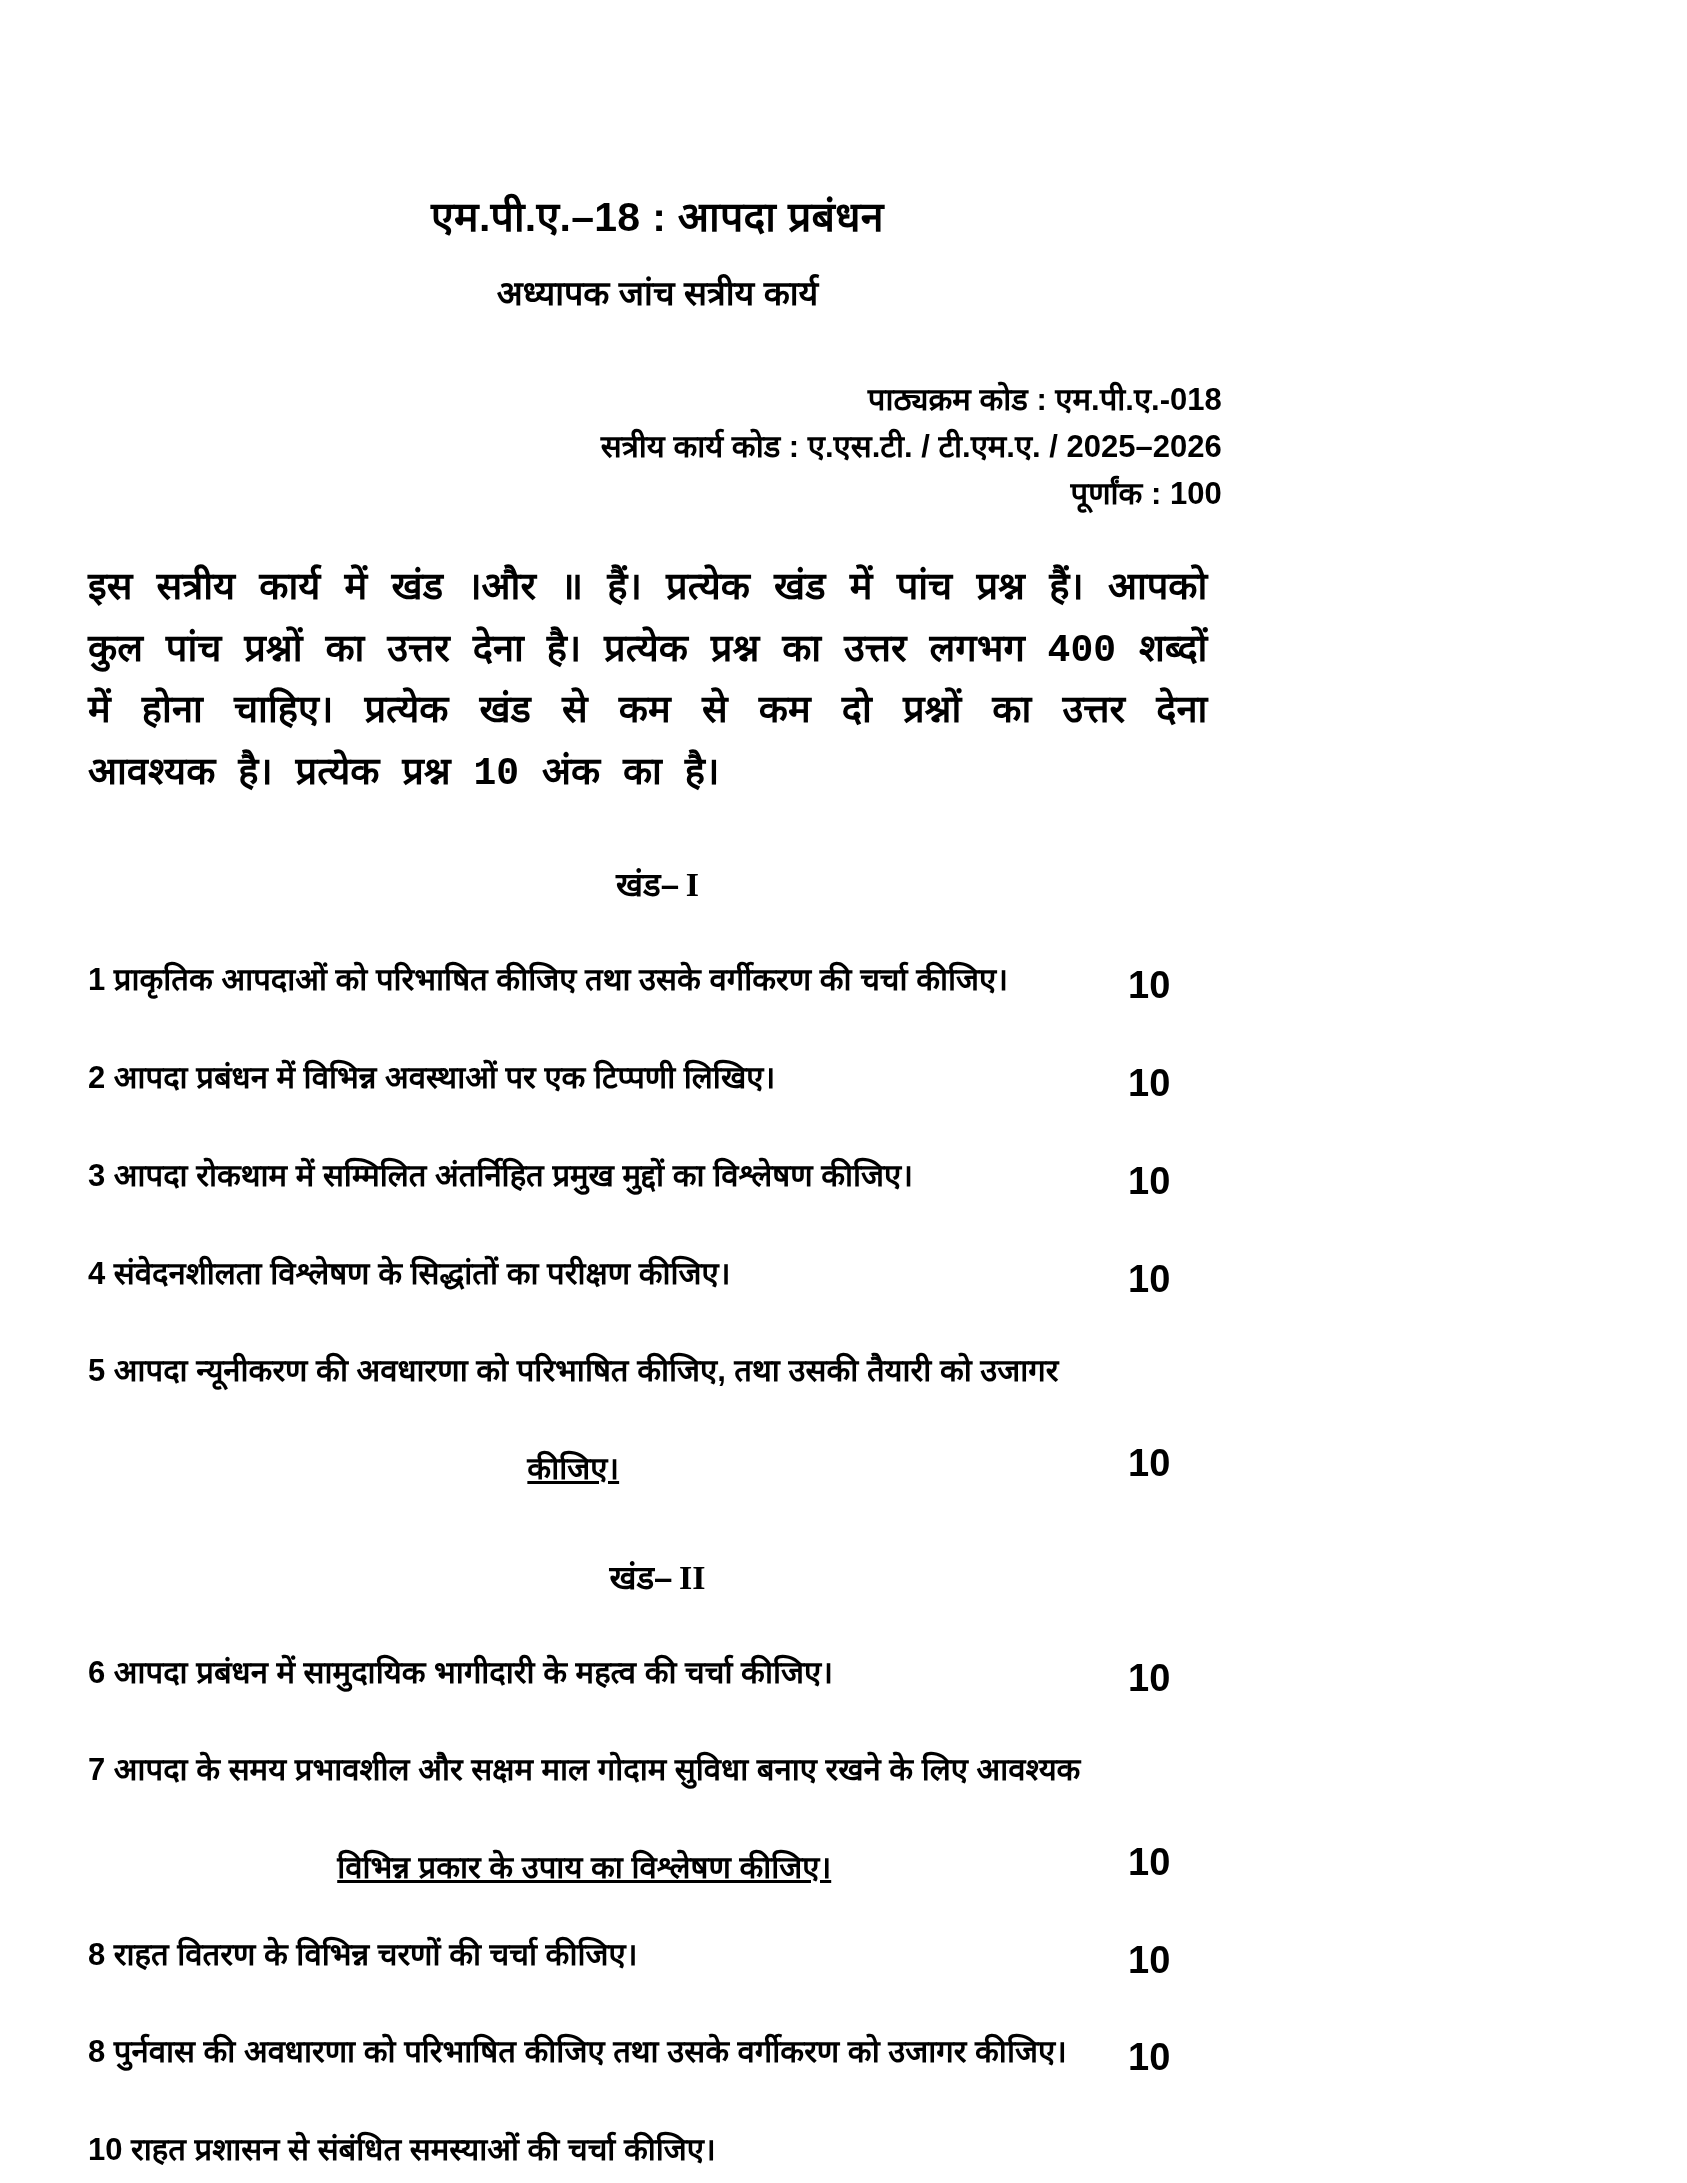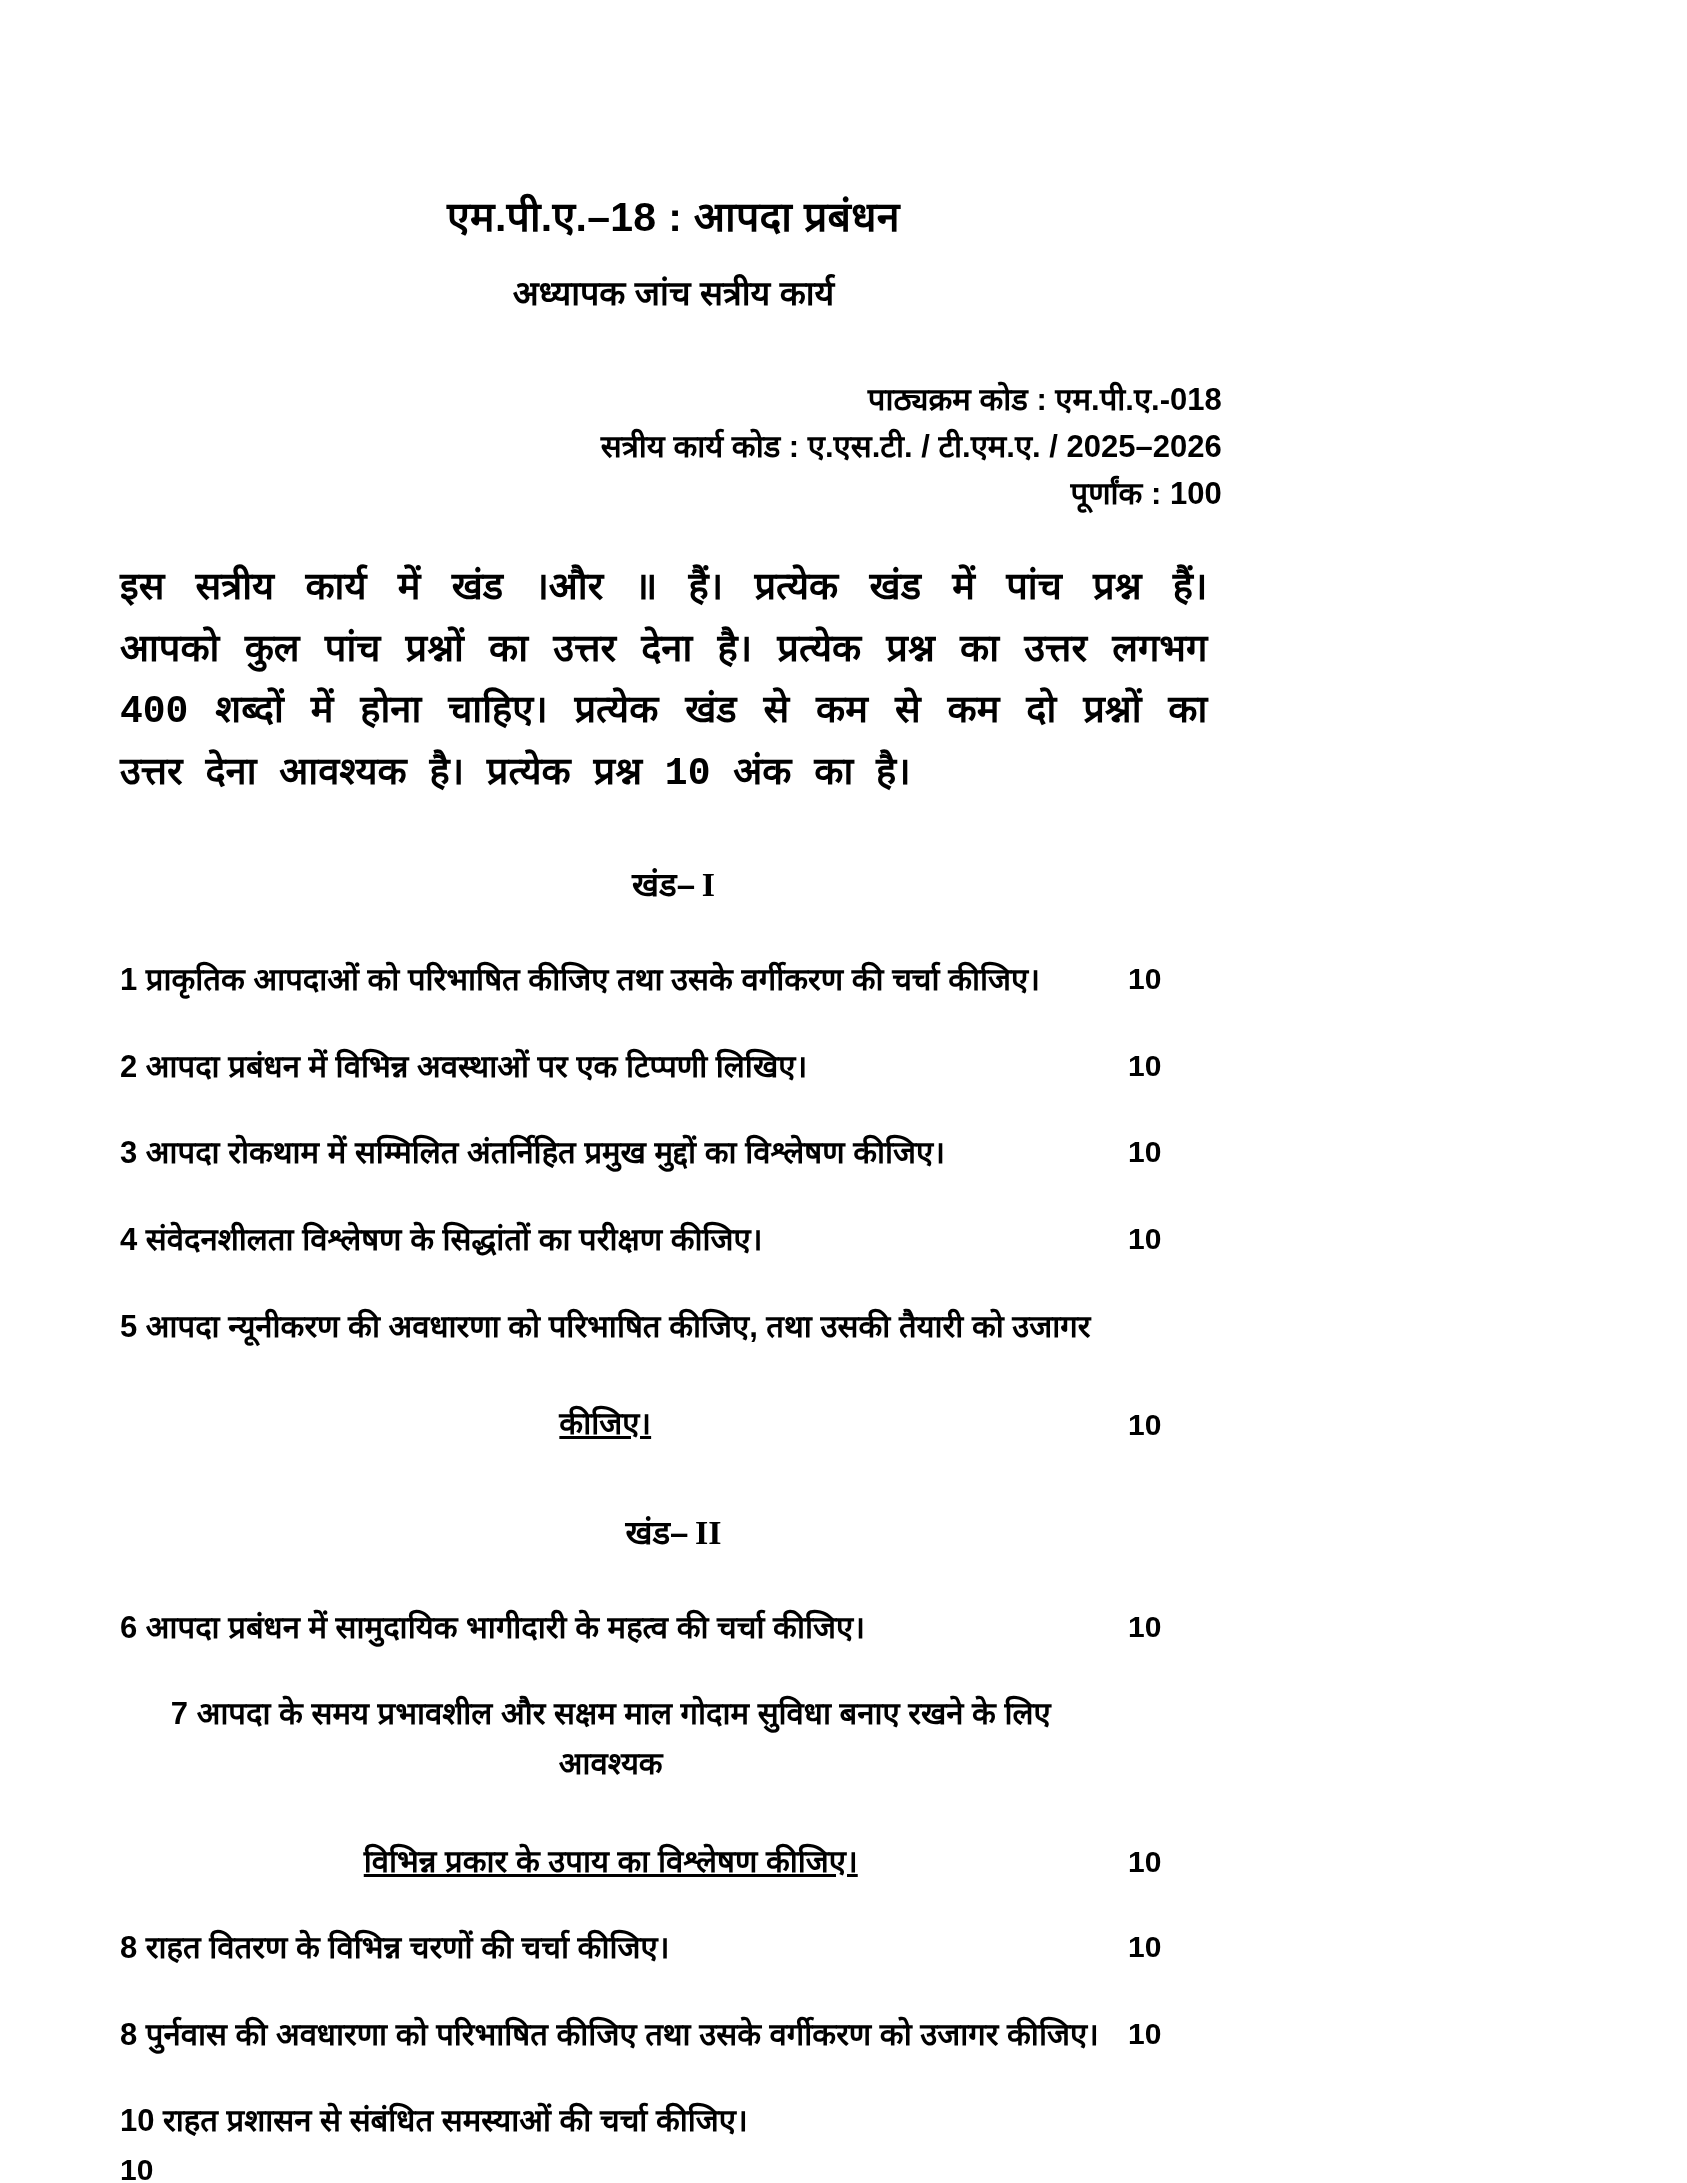--- a/index.html
+++ b/index.html
@@ -13,21 +13,21 @@
     font-family: "Liberation Sans", "DejaVu Sans", sans-serif;
     color: #000000;
     -webkit-font-smoothing: antialiased;
   }
 
   .page {
     position: relative;
     width: 1425px;
     height: 2183px;
     box-sizing: border-box;
-    padding: 192px 198px 0 120px;
+    padding: 192px 198px 0 88px;
   }
 
   
   .doc-title {
     text-align: center;
     font-size: 41px;
     font-weight: 700;
     letter-spacing: 0.3px;
     line-height: 1.25;
     margin: 0 0 29px 0;
@@ -96,21 +96,21 @@
     max-width: 1184px;
     padding-right: 26.5px;
   }
   .q-text .q-line { display: block; text-align: center; }
   .q-text .q-line + .q-line { margin-top: 48px; text-decoration: underline; }
 
   .q-marks {
     flex: 0 0 auto;
     width: 99px;
     text-align: left;
-    font-size: 30px;
+    font-size: 38px;
     font-weight: 700;
     white-space: nowrap;
   }
   
   .q-marks.drop-1 { align-self: flex-end; }
 </style>
 </head>
 <body>
 
 <div class="page">

